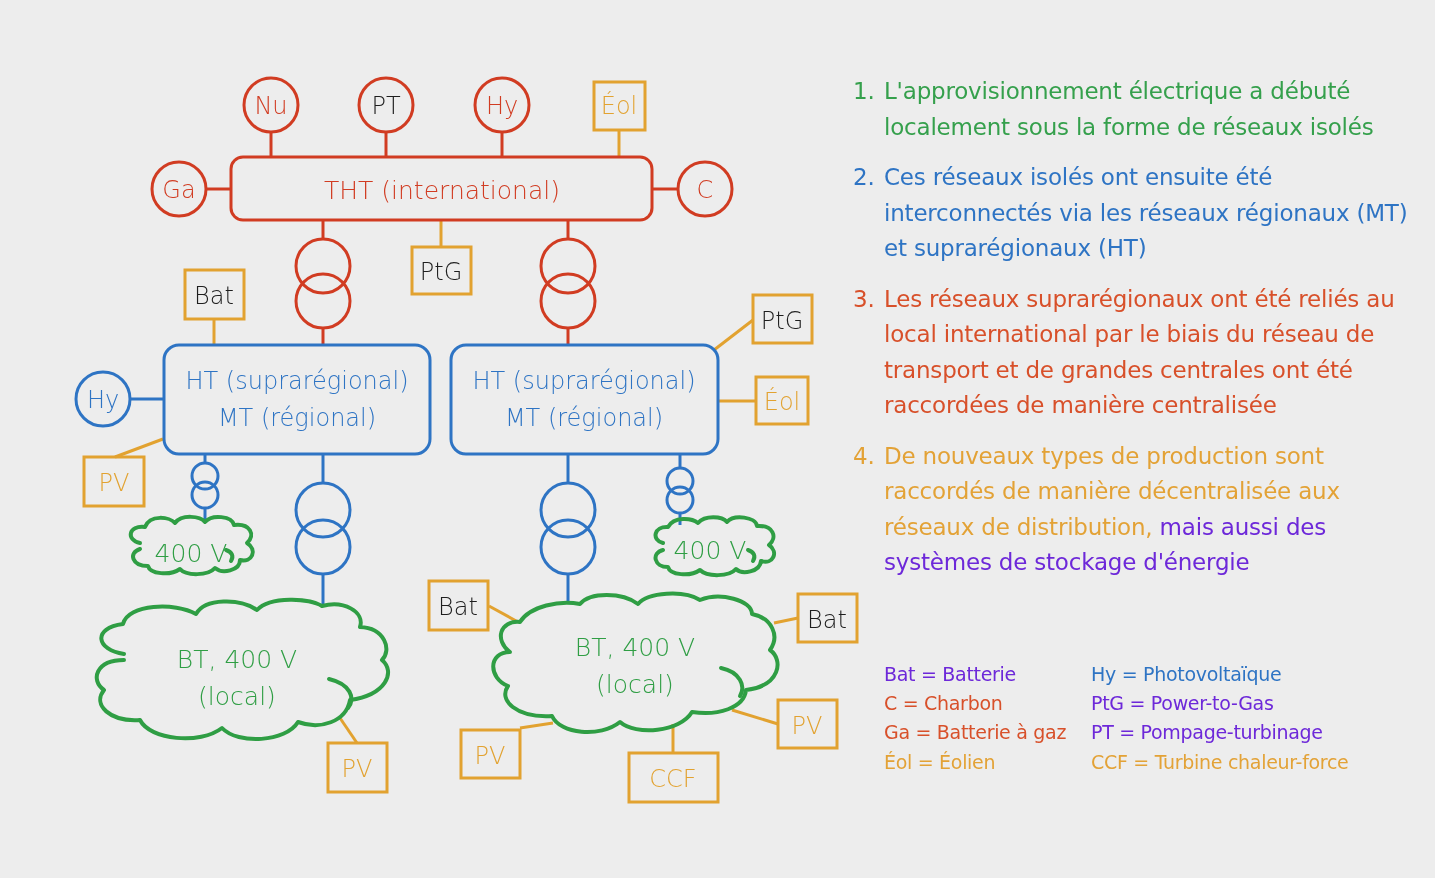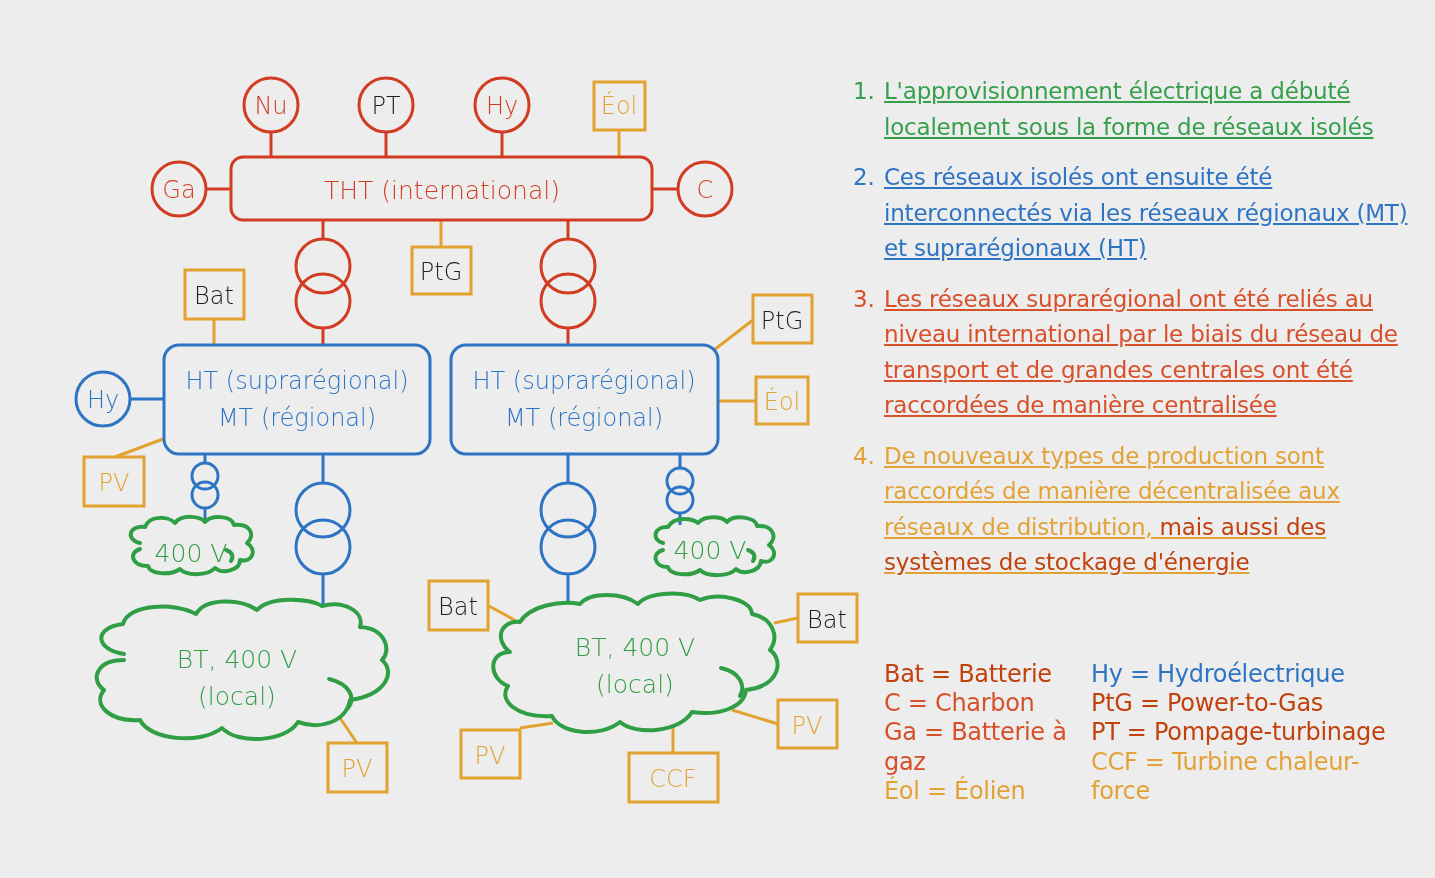--- a/index.html
+++ b/index.html
@@ -17,28 +17,28 @@
   .blue-t { fill: #2e74c4; }
   .orange-t { fill: #e2a230; }
   .green-t { fill: #2f9e44; }
   .dark-t { fill: #1e1e1e; }
   .shape { fill: none; stroke-width: 3; }
   .cloud { fill: none; stroke-width: 4; stroke-linecap: round; stroke-linejoin: round; }
 
   .steps { position: absolute; left: 853px; top: 74px; width: 560px; margin: 0; padding: 0; list-style: none; }
   .step { display: flex; font-size: 23px; line-height: 35.5px; margin-bottom: 15px; letter-spacing: -0.2px; }
   .step-num { width: 31px; flex: none; }
-  .step-text { flex: 1; text-decoration: underline; }
+  .step-text { flex: 1; }
   .c-green { color: #35a04c; }
   .c-blue { color: #2e74c4; }
   .c-red { color: #d8502a; }
   .c-orange { color: #e3a236; }
-  .c-dark { color: #c2410c; }
-
-  .legend { position: absolute; left: 884px; top: 660px; display: flex; gap: 0; font-size: 24px; line-height: 29.2px; letter-spacing: -0.3px; }
+  .c-dark { color: #6d28d9; }
+
+  .legend { position: absolute; left: 884px; top: 660px; display: flex; gap: 0; font-size: 19px; line-height: 29.2px; letter-spacing: -0.3px; }
   .legend-col { width: 207px; }
   .legend-col + .legend-col { width: 300px; }
 </style>
 </head>
 <body>
 
 <svg id="diagram" width="860" height="878" viewBox="0 0 860 878">
 
   <g>
 
@@ -191,34 +191,34 @@
   <li class="step c-green">
     <span class="step-num">1.</span>
     <span class="step-text">L'approvisionnement électrique a débuté localement sous la forme de réseaux isolés</span>
   </li>
   <li class="step c-blue">
     <span class="step-num">2.</span>
     <span class="step-text">Ces réseaux isolés ont ensuite été interconnectés via les réseaux régionaux (MT) et suprarégionaux (HT)</span>
   </li>
   <li class="step c-red">
     <span class="step-num">3.</span>
-    <span class="step-text">Les réseaux suprarégional ont été reliés au niveau international par le biais du réseau de transport et de grandes centrales ont été raccordées de manière centralisée</span>
+    <span class="step-text">Les réseaux suprarégionaux ont été reliés au local international par le biais du réseau de transport et de grandes centrales ont été raccordées de manière centralisée</span>
   </li>
   <li class="step c-orange">
     <span class="step-num">4.</span>
     <span class="step-text"><span>De nouveaux types de production sont raccordés de manière décentralisée aux réseaux de distribution,</span><span class="c-dark"> mais aussi des systèmes de stockage d'énergie</span></span>
   </li>
 </ol>
 
 <div class="legend">
   <div class="legend-col">
     <div class="c-dark">Bat = Batterie</div>
     <div class="c-red">C = Charbon</div>
     <div class="c-red">Ga = Batterie à gaz</div>
     <div class="c-orange">Éol = Éolien</div>
   </div>
   <div class="legend-col">
-    <div class="c-blue">Hy = Hydroélectrique</div>
+    <div class="c-blue">Hy = Photovoltaïque</div>
     <div class="c-dark">PtG = Power-to-Gas</div>
     <div class="c-dark">PT = Pompage-turbinage</div>
     <div class="c-orange">CCF = Turbine chaleur-force</div>
   </div>
 </div>
 
 </body></html>

